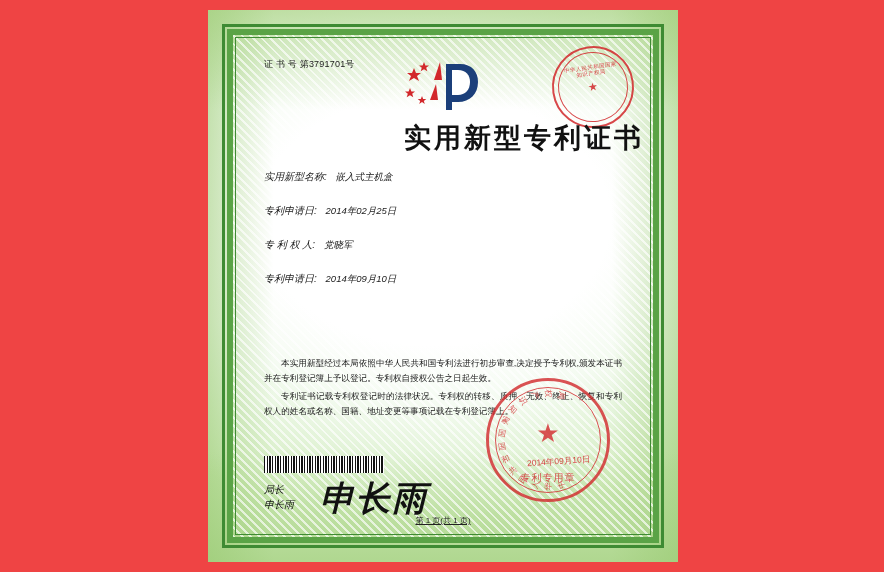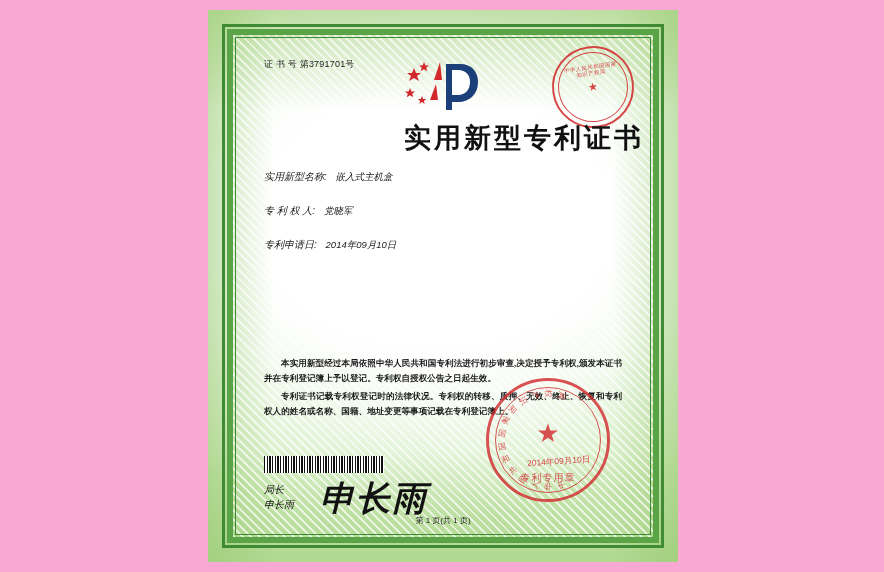--- a/index.html
+++ b/index.html
@@ -11,21 +11,21 @@
     width: 884px;
     height: 572px;
     font-family: "Liberation Sans", sans-serif;
     overflow: hidden;
   }
 
   .page {
     position: relative;
     width: 884px;
     height: 572px;
-    background: #f9a8d4;
+    background: #ef4444;
   }
 
   
   .certificate {
     position: absolute;
     left: 208px;
     top: 10px;
     width: 470px;
     height: 552px;
     background:
@@ -181,21 +181,20 @@
   .body-text {
     position: absolute;
     left: 22px;
     right: 22px;
     top: 312px;
     font-family: "Liberation Serif", serif;
     font-size: 8.6px;
     line-height: 1.75;
     color: #1a1a1a;
     text-align: justify;
-    font-weight: bold;
   }
   .body-text p {
     margin: 0 0 3px 0;
     text-indent: 17px;
   }
 
   
   .barcode {
     position: absolute;
     left: 22px;
@@ -298,20 +297,21 @@
   }
 
   .footer-page {
     position: absolute;
     left: 0;
     right: 0;
     bottom: 2px;
     text-align: center;
     font-size: 8px;
     color: #222;
+    text-decoration: underline;
   }
 </style>
 </head>
 <body>
 
 <div class="page">
 
   <div class="certificate">
     <div class="cert-bg-tint"></div>
 
@@ -341,20 +341,24 @@
         <div class="seal-text">中华人民共和国国家知识产权局</div>
         <div class="seal-star">★</div>
       </div>
 
       <div class="main-title">实用新型专利证书</div>
 
       <div class="fields">
         <div class="field-row">
           <span class="field-label">实用新型名称:</span>
           <span class="field-value">嵌入式主机盒</span>
+        </div>
+        <div class="field-row">
+          <span class="field-label">专利申请日:</span>
+          <span class="field-value">2014年02月25日</span>
         </div>
         <div class="field-row">
           <span class="field-label">专 利 权 人:</span>
           <span class="field-value">党晓军</span>
         </div>
         <div class="field-row">
           <span class="field-label">专利申请日:</span>
           <span class="field-value">2014年09月10日</span>
         </div>
       </div>

